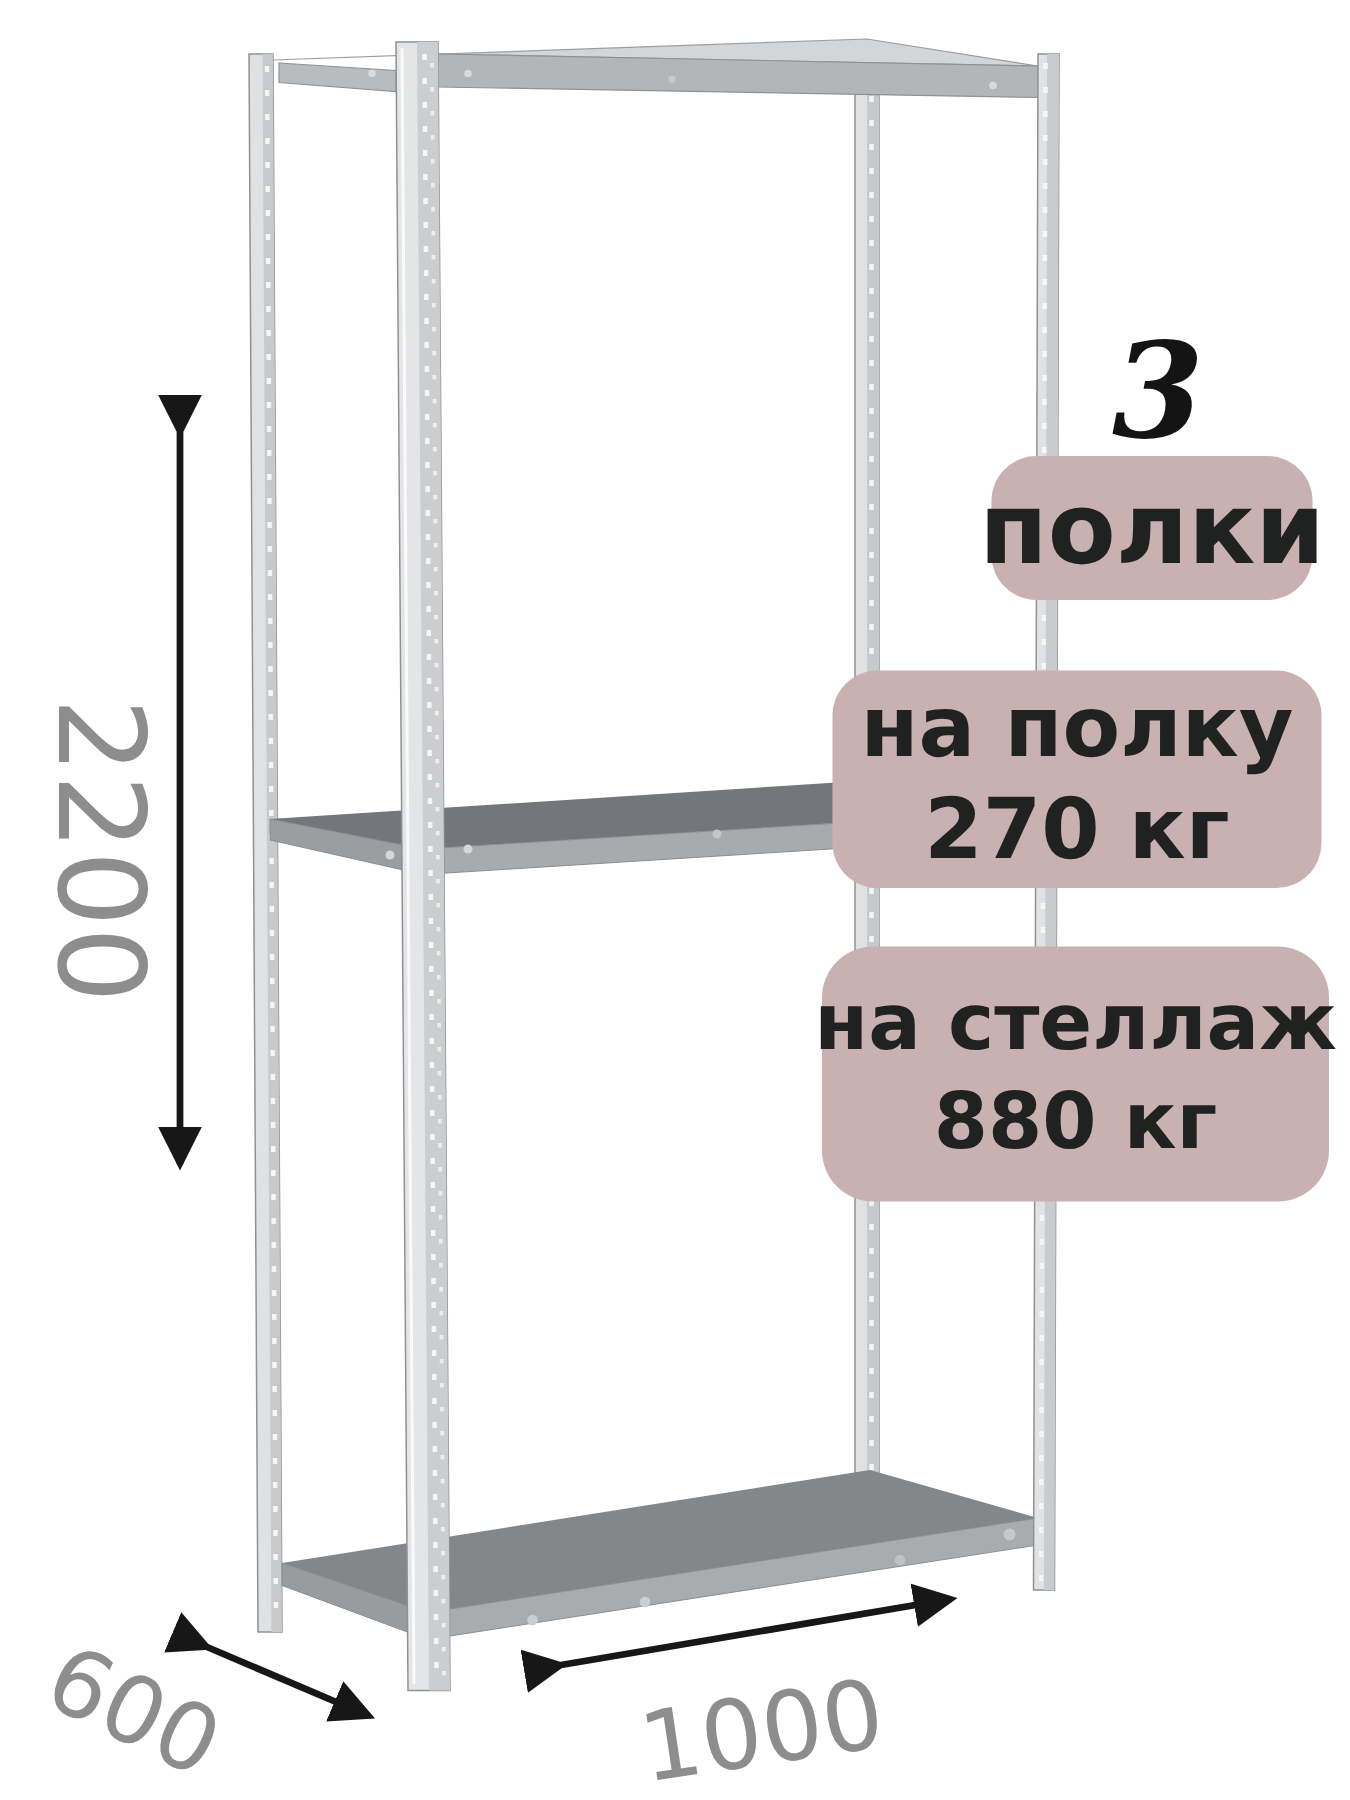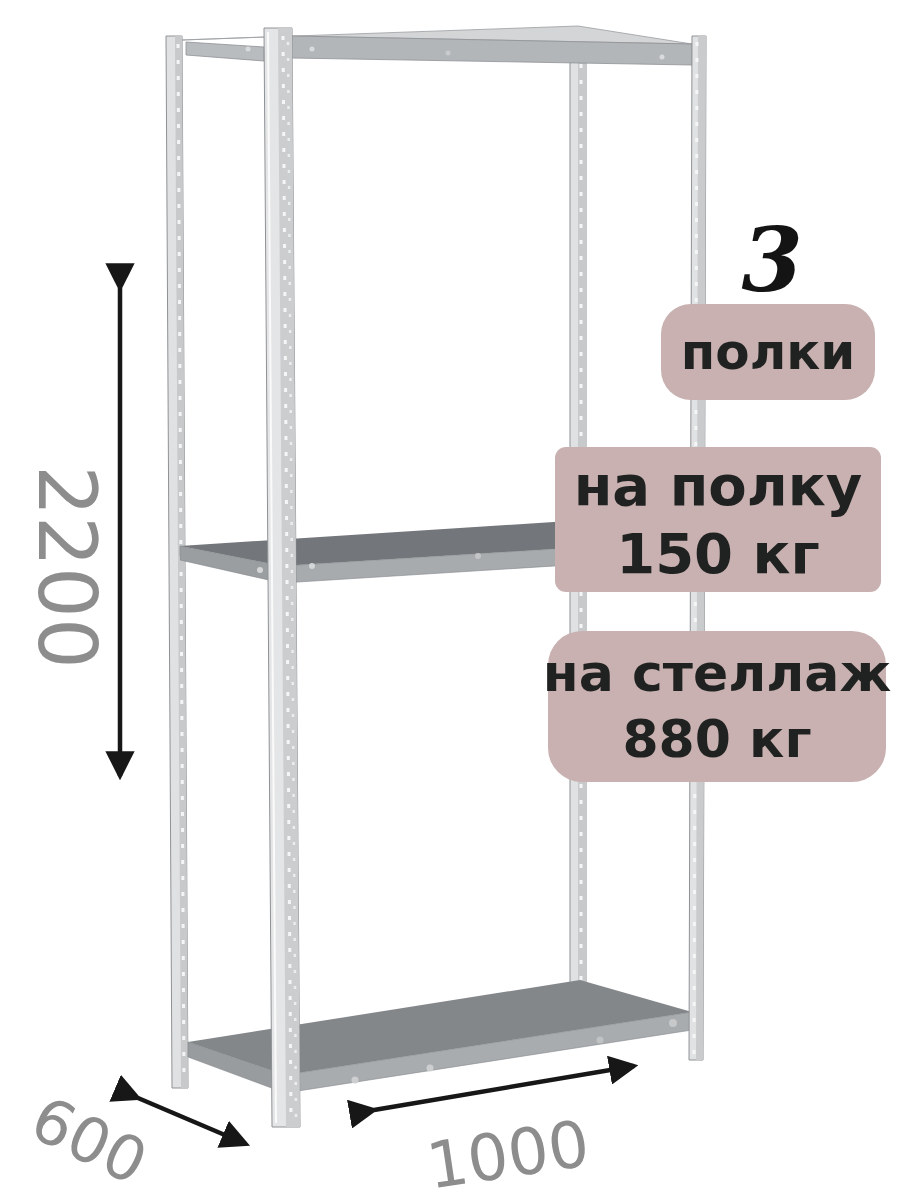--- a/index.html
+++ b/index.html
@@ -21,23 +21,23 @@
     position:absolute;left:722px;top:208px;width:100px;text-align:center;
     font-family:"DejaVu Serif", serif;font-style:italic;font-weight:bold;
     font-size:88px;line-height:104px;color:#141414;
   }
   
   .badge{
     position:absolute;background:var(--badge-bg,#c8b1b0);color:var(--badge-text,#1f2220);
     display:flex;flex-direction:column;align-items:center;justify-content:center;
     text-align:center;font-weight:bold;white-space:nowrap;
   }
-  .badge-count{left:661px;top:304px;width:214px;height:96px;border-radius:30px;font-size:50px;}
-  .badge-shelf{left:555px;top:447px;width:326px;height:145px;border-radius:11px;font-size:56px;line-height:1.2;}
-  .badge-rack{left:548px;top:631px;width:338px;height:151px;border-radius:34px;font-size:52px;line-height:1.26;}
+  .badge-count{left:661px;top:304px;width:214px;height:96px;border-radius:30px;font-size:66px;}
+  .badge-shelf{left:555px;top:447px;width:326px;height:145px;border-radius:30px;font-size:56px;line-height:1.2;}
+  .badge-rack{left:548px;top:631px;width:338px;height:170px;border-radius:34px;font-size:52px;line-height:1.26;}
 </style>
 </head>
 <body>
 
 <div class="stage">
 
   <svg class="rack-svg" viewBox="0 0 900 1200">
     <defs>
       <marker id="ah" viewBox="0 0 10 10" refX="8.5" refY="5" markerWidth="6.5" markerHeight="6.5" orient="auto">
         <path d="M0,0 L10,5 L0,10 z" style="fill:var(--arrow,#171717)"></path>
@@ -109,21 +109,21 @@
   <div class="dim dim-width">1000</div>
 
   <div class="count-number">3</div>
 
   <div class="badge badge-count">
     <div>полки</div>
   </div>
 
   <div class="badge badge-shelf">
     <div>на полку</div>
-    <div>150 кг</div>
+    <div>270 кг</div>
   </div>
 
   <div class="badge badge-rack">
     <div>на стеллаж</div>
     <div>880 кг</div>
   </div>
 
 </div>
 
 </body></html>

